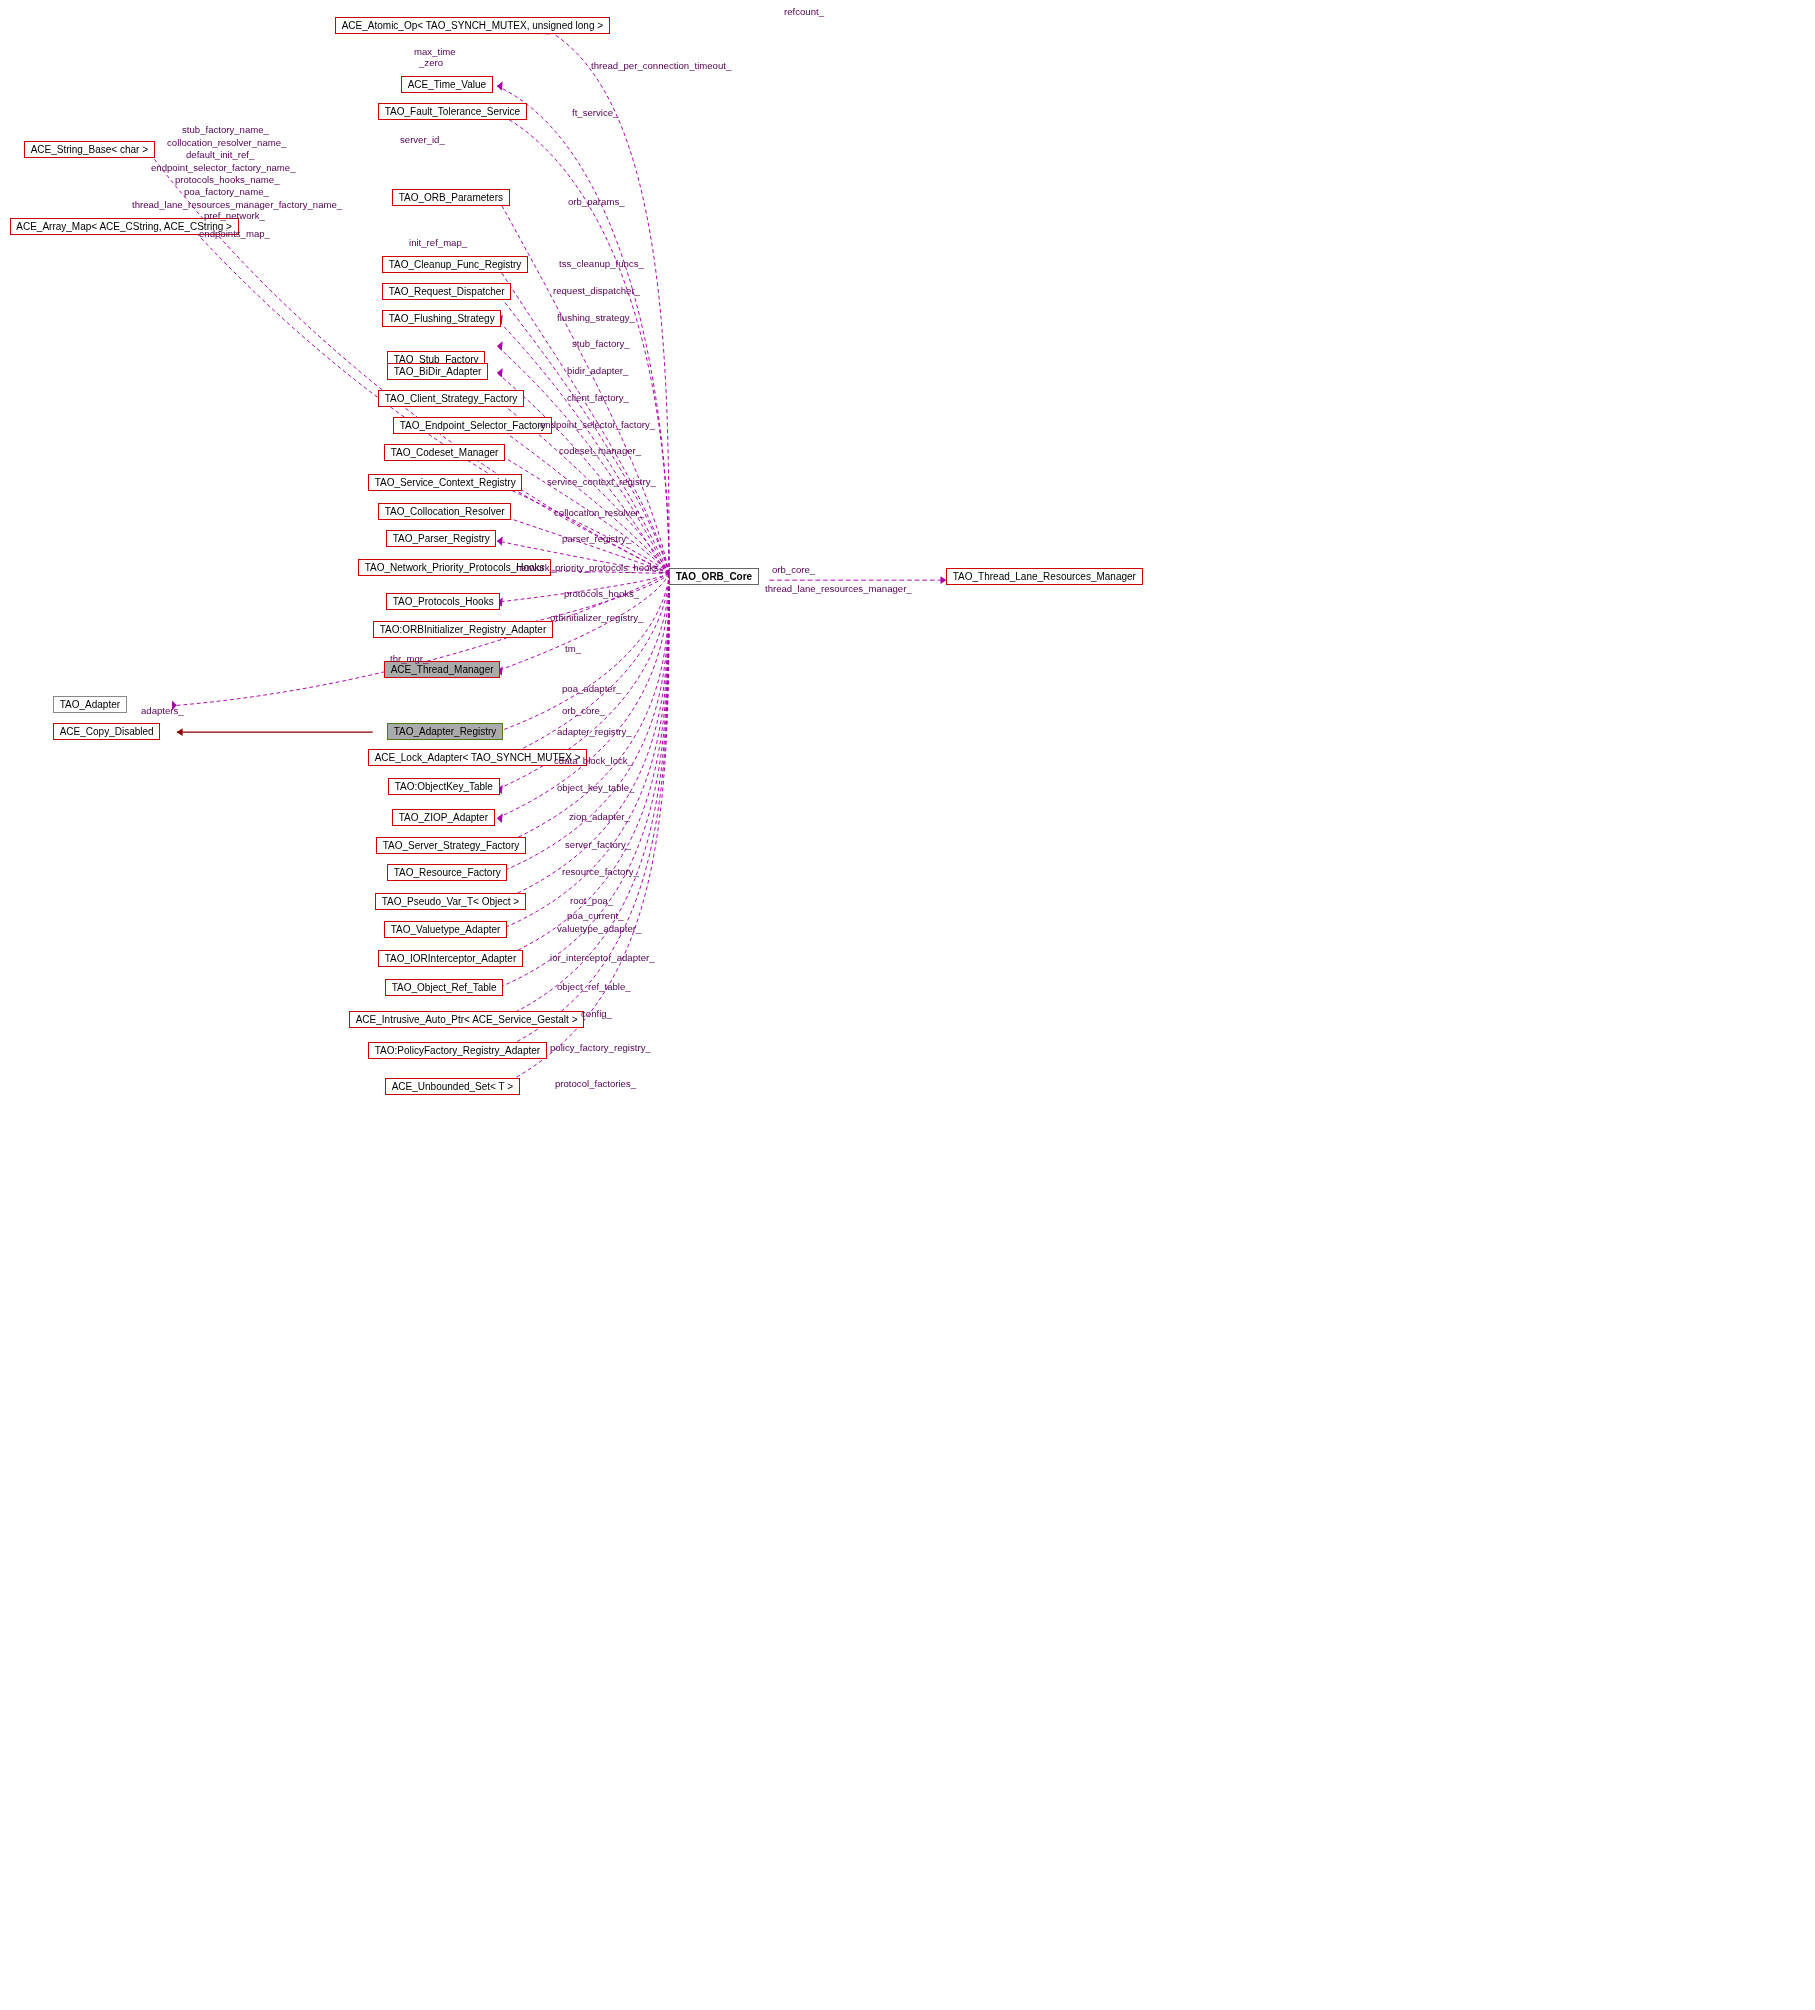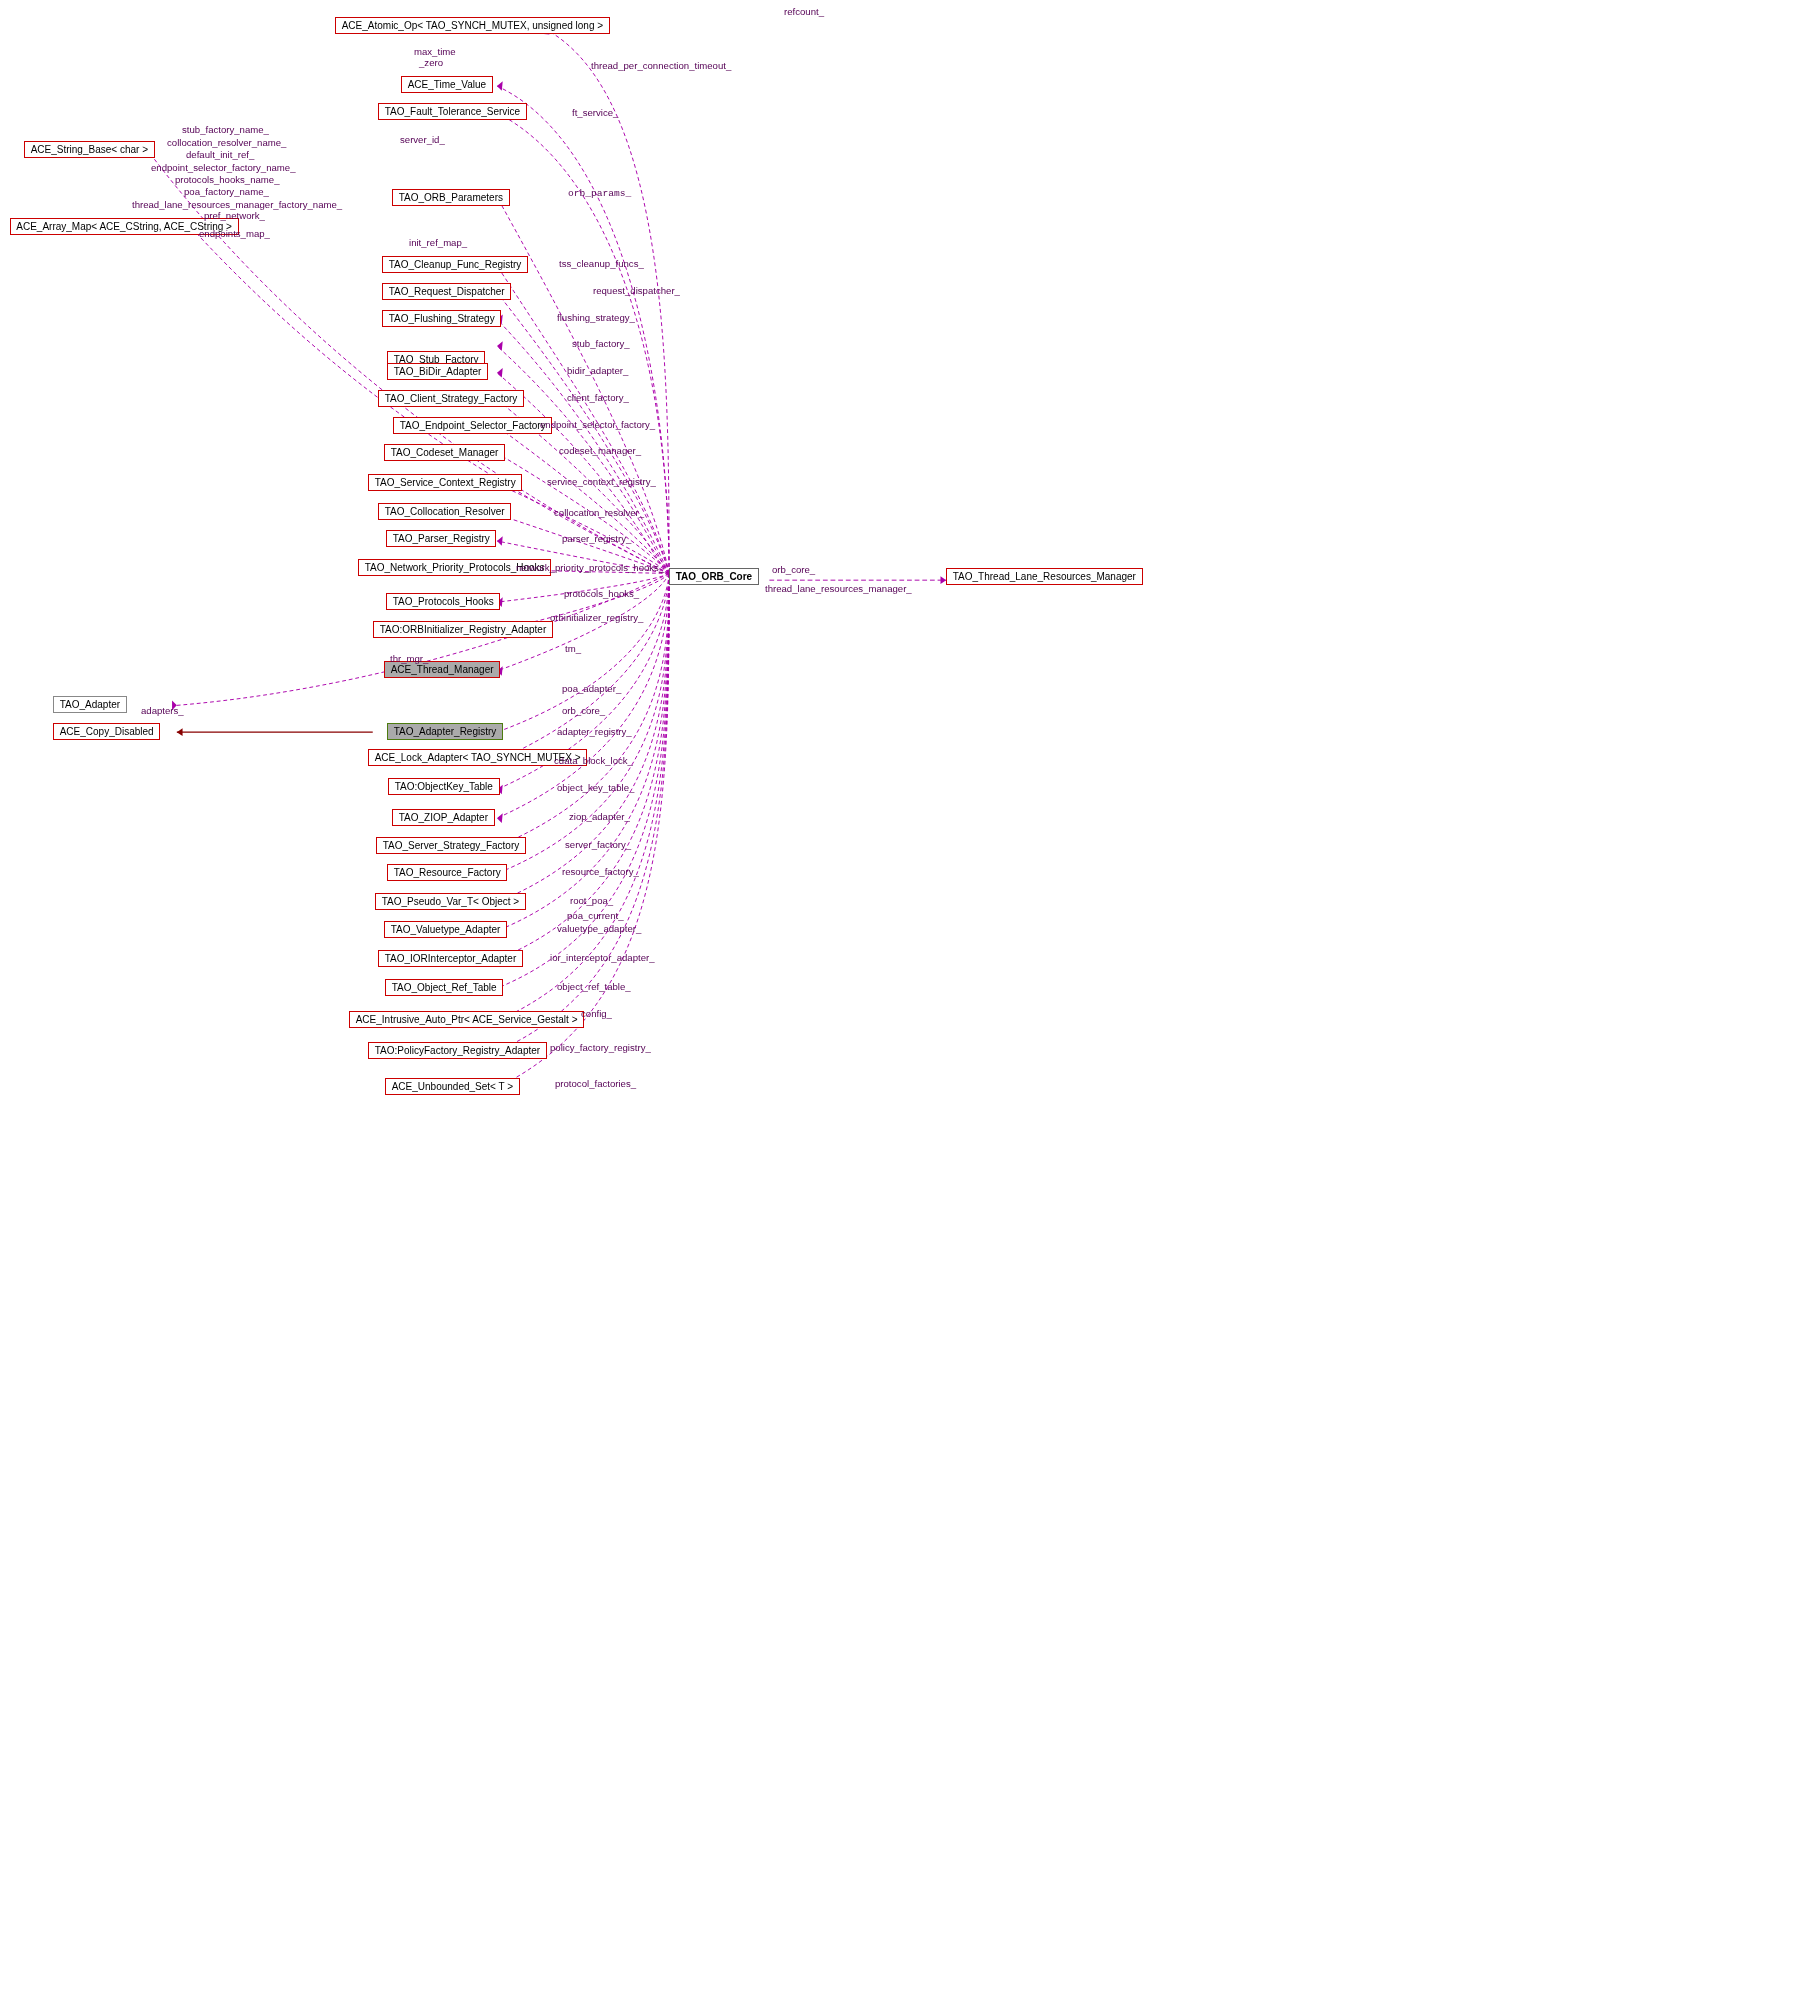--- a/index.html
+++ b/index.html
@@ -329,25 +329,25 @@
   <div class="edge-label" style="left:572px; top:107px;">ft_service_</div>
   <div class="edge-label" style="left:400px; top:134px;">server_id_</div>
   <div class="edge-label" style="left:182px; top:124px;">stub_factory_name_</div>
   <div class="edge-label" style="left:167px; top:137px;">collocation_resolver_name_</div>
   <div class="edge-label" style="left:186px; top:149px;">default_init_ref_</div>
   <div class="edge-label" style="left:151px; top:162px;">endpoint_selector_factory_name_</div>
   <div class="edge-label" style="left:175px; top:174px;">protocols_hooks_name_</div>
   <div class="edge-label" style="left:184px; top:186px;">poa_factory_name_</div>
   <div class="edge-label" style="left:132px; top:199px;">thread_lane_resources_manager_factory_name_</div>
   <div class="edge-label" style="left:204px; top:210px;">pref_network_</div>
-  <div class="edge-label" style="left:568px; top:188px;font-family:Liberation Mono, monospace;">orb_params_</div>
+  <div class="edge-label" style="left:568px; top:196px;">orb_params_</div>
   <div class="edge-label" style="left:199px; top:228px;">endpoints_map_</div>
   <div class="edge-label" style="left:409px; top:237px;">init_ref_map_</div>
   <div class="edge-label" style="left:559px; top:258px;">tss_cleanup_funcs_</div>
-  <div class="edge-label" style="left:553px; top:285px;margin-left:40px;">request_dispatcher_</div>
+  <div class="edge-label" style="left:553px; top:285px;">request_dispatcher_</div>
   <div class="edge-label" style="left:557px; top:312px;">flushing_strategy_</div>
   <div class="edge-label" style="left:572px; top:338px;">stub_factory_</div>
   <div class="edge-label" style="left:567px; top:365px;">bidir_adapter_</div>
   <div class="edge-label" style="left:567px; top:392px;">client_factory_</div>
   <div class="edge-label" style="left:540px; top:419px;">endpoint_selector_factory_</div>
   <div class="edge-label" style="left:559px; top:445px;">codeset_manager_</div>
   <div class="edge-label" style="left:547px; top:476px;">service_context_registry_</div>
   <div class="edge-label" style="left:554px; top:507px;">collocation_resolver_</div>
   <div class="edge-label" style="left:562px; top:533px;">parser_registry_</div>
   <div class="edge-label" style="left:516px; top:562px;">network_priority_protocols_hooks_</div>

